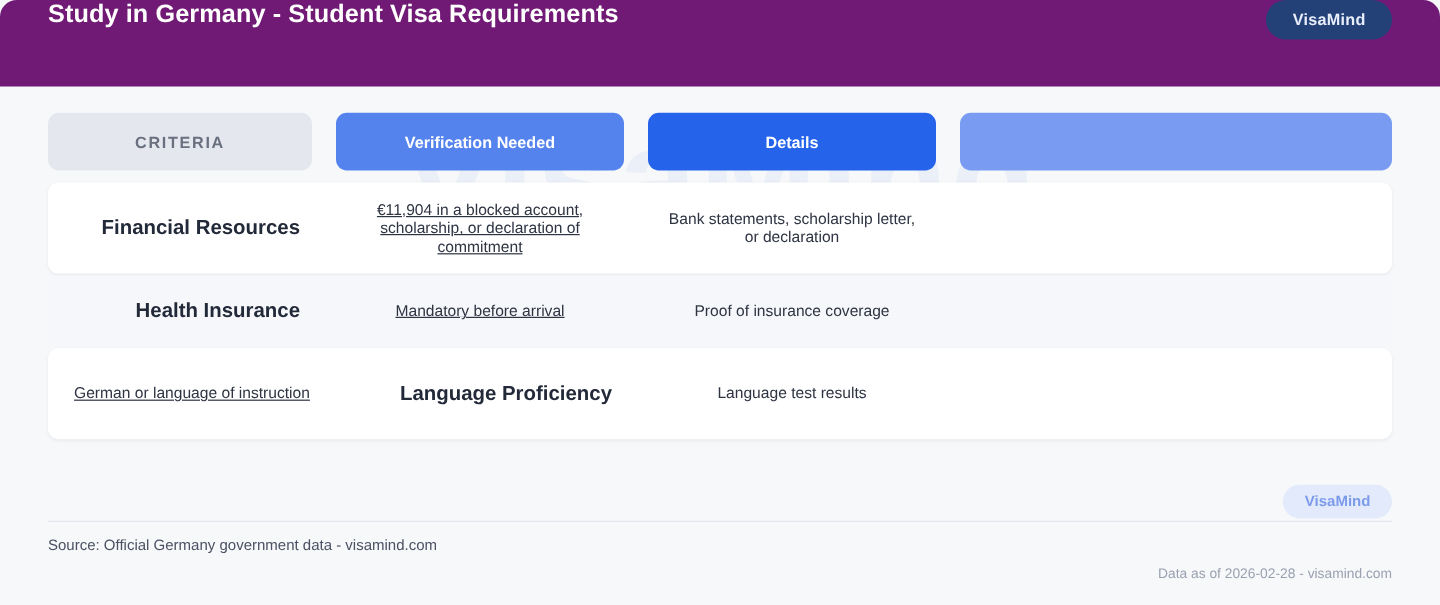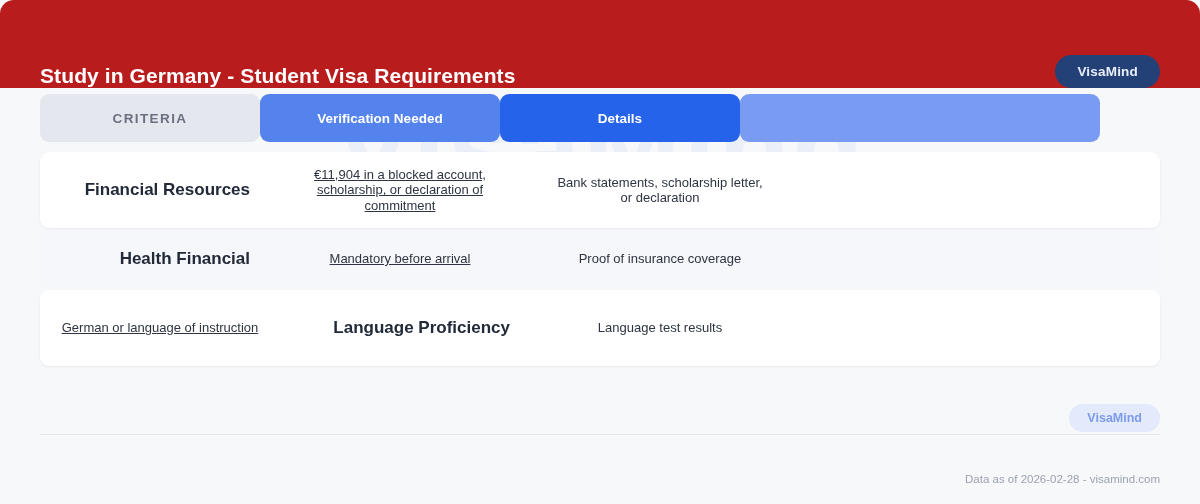--- a/index.html
+++ b/index.html
@@ -21,26 +21,26 @@
     background: #f7f8fa;
     overflow: hidden;
   }
 
   
   .header {
     position: absolute;
     left: 0;
     top: 0;
     width: 1200px;
-    height: 88px;
-    background: #b91c1c;
+    height: 72px;
+    background: #701a75;
     border-top-left-radius: 14px;
     border-top-right-radius: 14px;
     display: flex;
-    align-items: flex-end;
+    align-items: flex-start;
     justify-content: space-between;
     padding: 0 40px;
     box-sizing: border-box;
   }
   .header-title {
     color: #ffffff;
     font-size: 21px;
     font-weight: bold;
     letter-spacing: 0.1px;
     white-space: nowrap;
@@ -82,20 +82,21 @@
   
   .table-wrap {
     position: absolute;
     left: 40px;
     top: 94px;
     width: 1120px;
     z-index: 2;
   }
   .head-row {
     display: flex;
+    gap: 20px;
   }
   .head-cell {
     height: 48px;
     border-radius: 9px;
     display: flex;
     align-items: center;
     justify-content: center;
     font-size: 13.5px;
     font-weight: bold;
     box-sizing: border-box;
@@ -218,33 +219,34 @@
     <div class="body-rows">
 
       <div class="data-row alt-white row-h-tall">
         <div class="cell c0">Financial Resources</div>
         <div class="cell c1">€11,904 in a blocked account, scholarship, or declaration of commitment</div>
         <div class="cell c2">Bank statements, scholarship letter, or declaration</div>
         <div class="cell c3"></div>
       </div>
 
       <div class="data-row alt-gray row-h-short">
-        <div class="cell c0">Health Financial</div>
+        <div class="cell c0">Health Insurance</div>
         <div class="cell c1">Mandatory before arrival</div>
         <div class="cell c2">Proof of insurance coverage</div>
         <div class="cell c3"></div>
       </div>
 
       <div class="data-row alt-white row-h-tall">
         <div class="cell c1">German or language of instruction</div>
         <div class="cell c0">Language Proficiency</div>
         <div class="cell c2">Language test results</div>
         <div class="cell c3"></div>
       </div>
 
     </div>
   </div>
 
   <div class="footer-badge">VisaMind</div>
   <div class="footer-divider"></div>
+  <div class="footer-source">Source: Official Germany government data - visamind.com</div>
   <div class="footer-date">Data as of 2026-02-28 - visamind.com</div>
 
 </div>
 
 </body></html>

